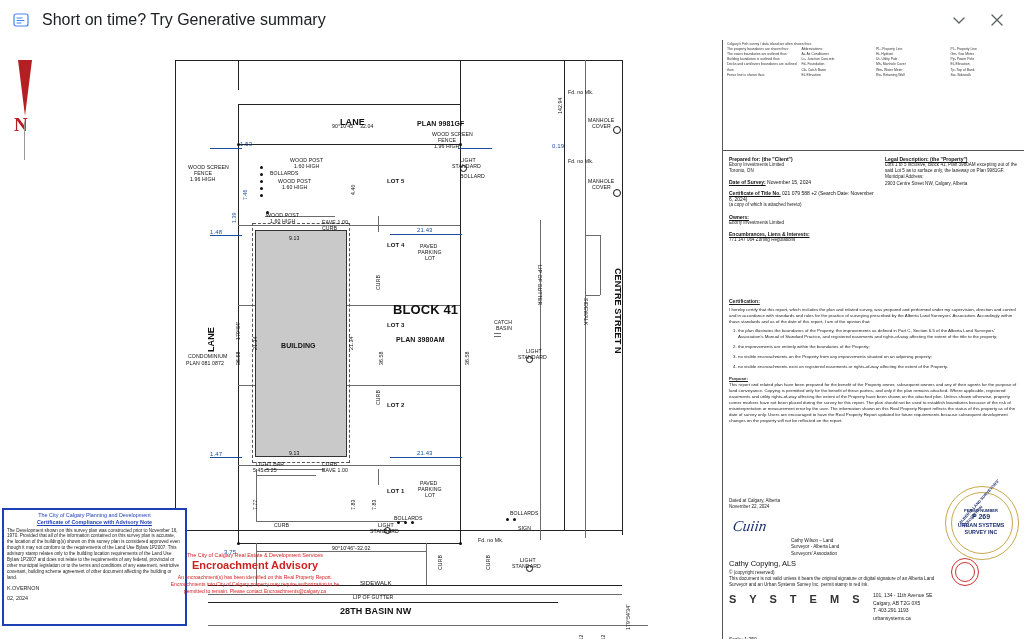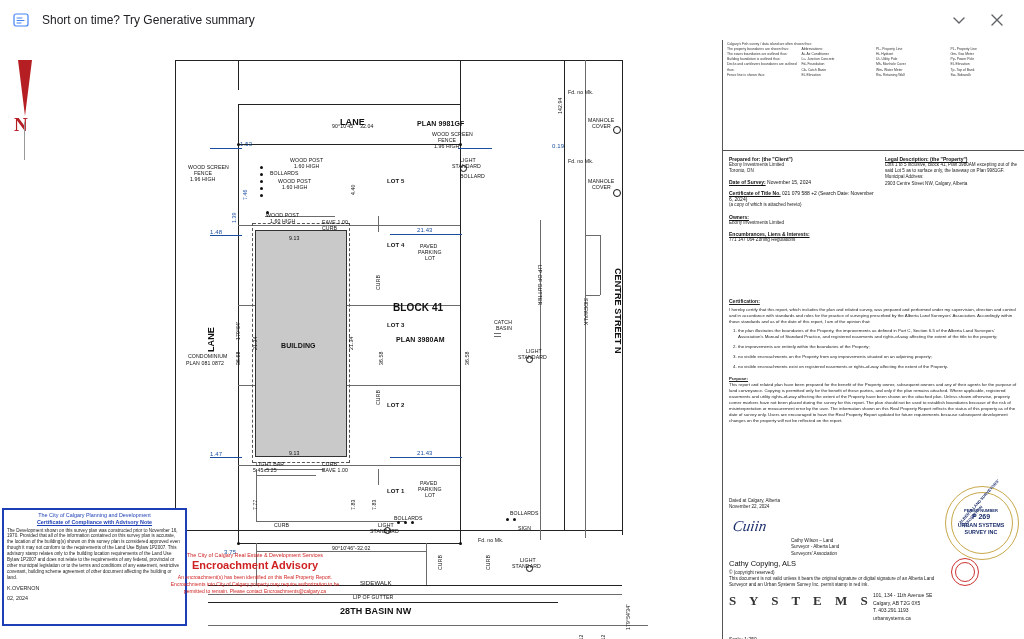--- a/index.html
+++ b/index.html
@@ -27,21 +27,21 @@
     align-items: center;
   }
   #topbar .summary-icon {
     margin-left: 12px;
     width: 18px; height: 18px;
     color: #4285f4;
     display: flex; align-items: center; justify-content: center;
   }
   #topbar .summary-text {
     margin-left: 12px;
-    font-size: 12px;
+    font-size: 16px;
     color: #202124;
   }
   #topbar .spacer { flex: 1; }
   #topbar .tb-btn {
     width: 34px; height: 34px;
     margin-right: 4px;
     display: flex; align-items: center; justify-content: center;
     border-radius: 50%;
     color: #5f6368;
   }
@@ -113,21 +113,21 @@
     font-family: "Liberation Sans", sans-serif;
     letter-spacing: 0.1px;
   }
   .lbl.b  { font-weight: bold; }
   .lbl.blue { color: #1a4fa0; }
   .lbl.rot90 { transform: rotate(-90deg); transform-origin: 0 0; }
   .lbl.rot90cw { transform: rotate(90deg); transform-origin: 0 0; }
   .lbl.sz6 { font-size: 6px; }
   .lbl.sz7 { font-size: 7px; }
   .lbl.sz9 { font-size: 9px; }
-  .lbl.sz10 { font-size: 10px; }
+  .lbl.sz10 { font-size: 13px; }
 
   .building {
     position: absolute;
     background: #c9c9c9;
     border: 1px solid #333;
   }
   .dot {
     position: absolute;
     width: 3px; height: 3px;
     border-radius: 50%;
@@ -332,26 +332,25 @@
   }
   .urban .big {
     font-family: "Liberation Serif", serif;
     font-weight: bold;
     font-size: 26px;
     color: #cf2222;
     letter-spacing: 1px;
     line-height: 1;
   }
   .urban .sub {
-    font-size: 13px;
+    font-size: 11px;
     color: #333;
     letter-spacing: 5px;
     font-weight: bold;
     margin-top: 1px;
-    font-family: Liberation Serif, serif;
   }
   .urban-addr {
     position: absolute;
     left: 150px; top: 552px;
     font-size: 5px;
     color: #222;
     line-height: 1.5;
   }
 
   .scalebar {

